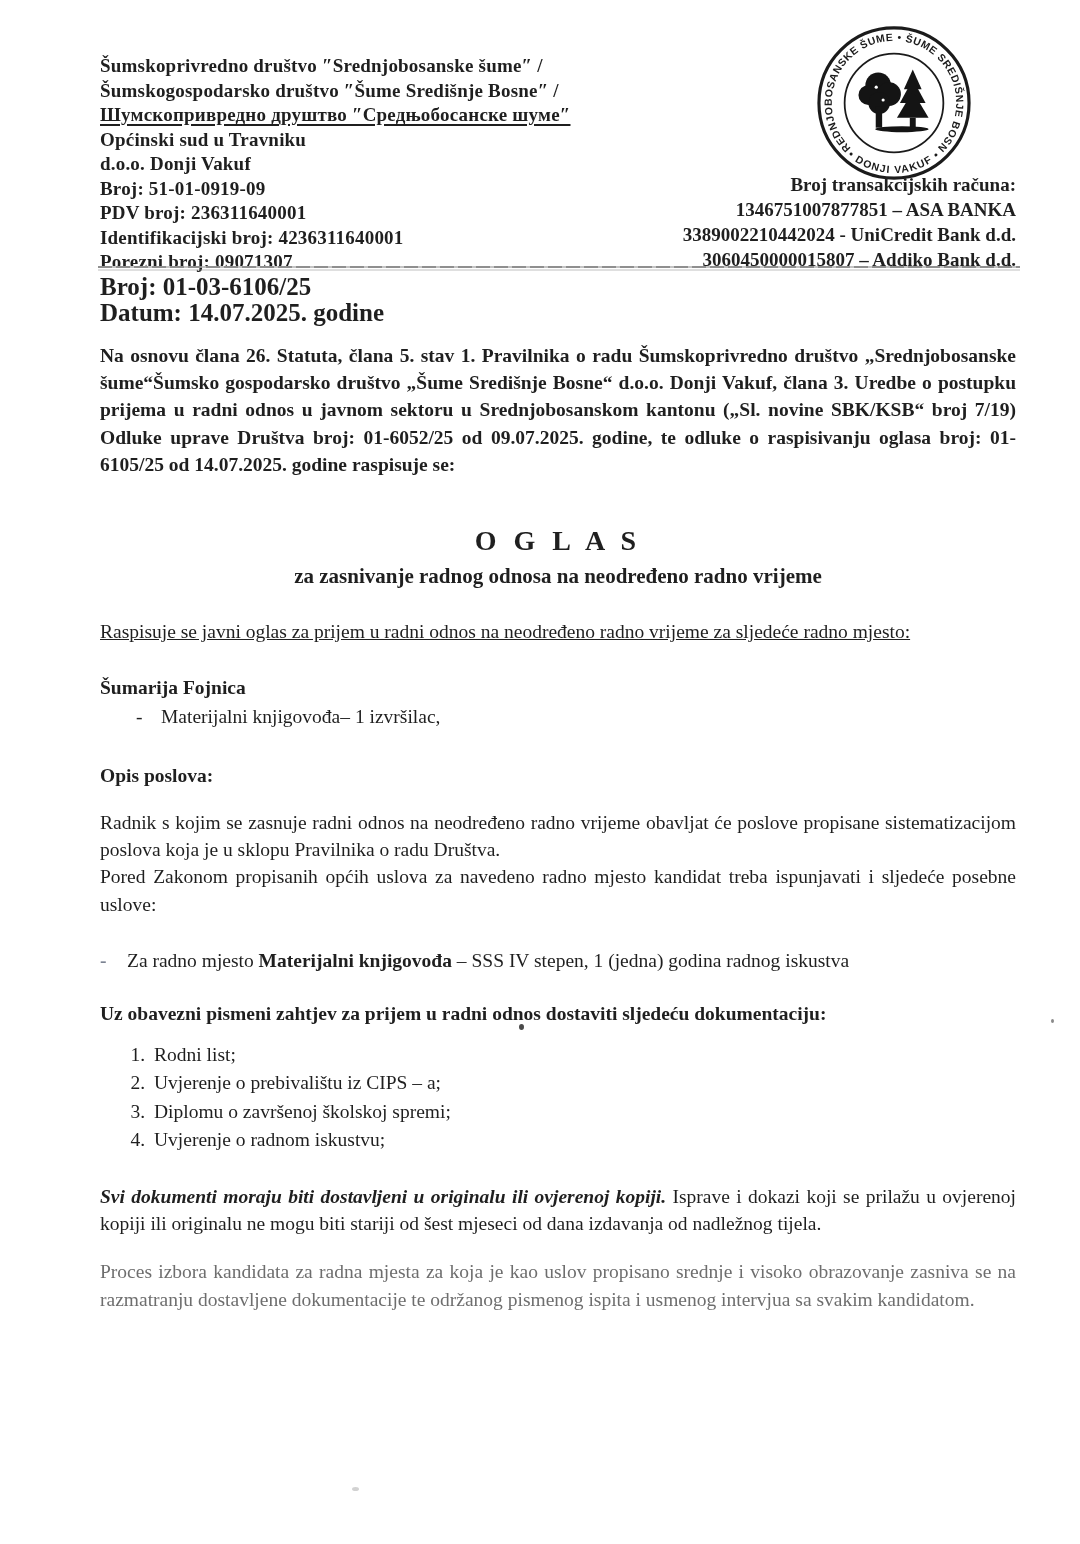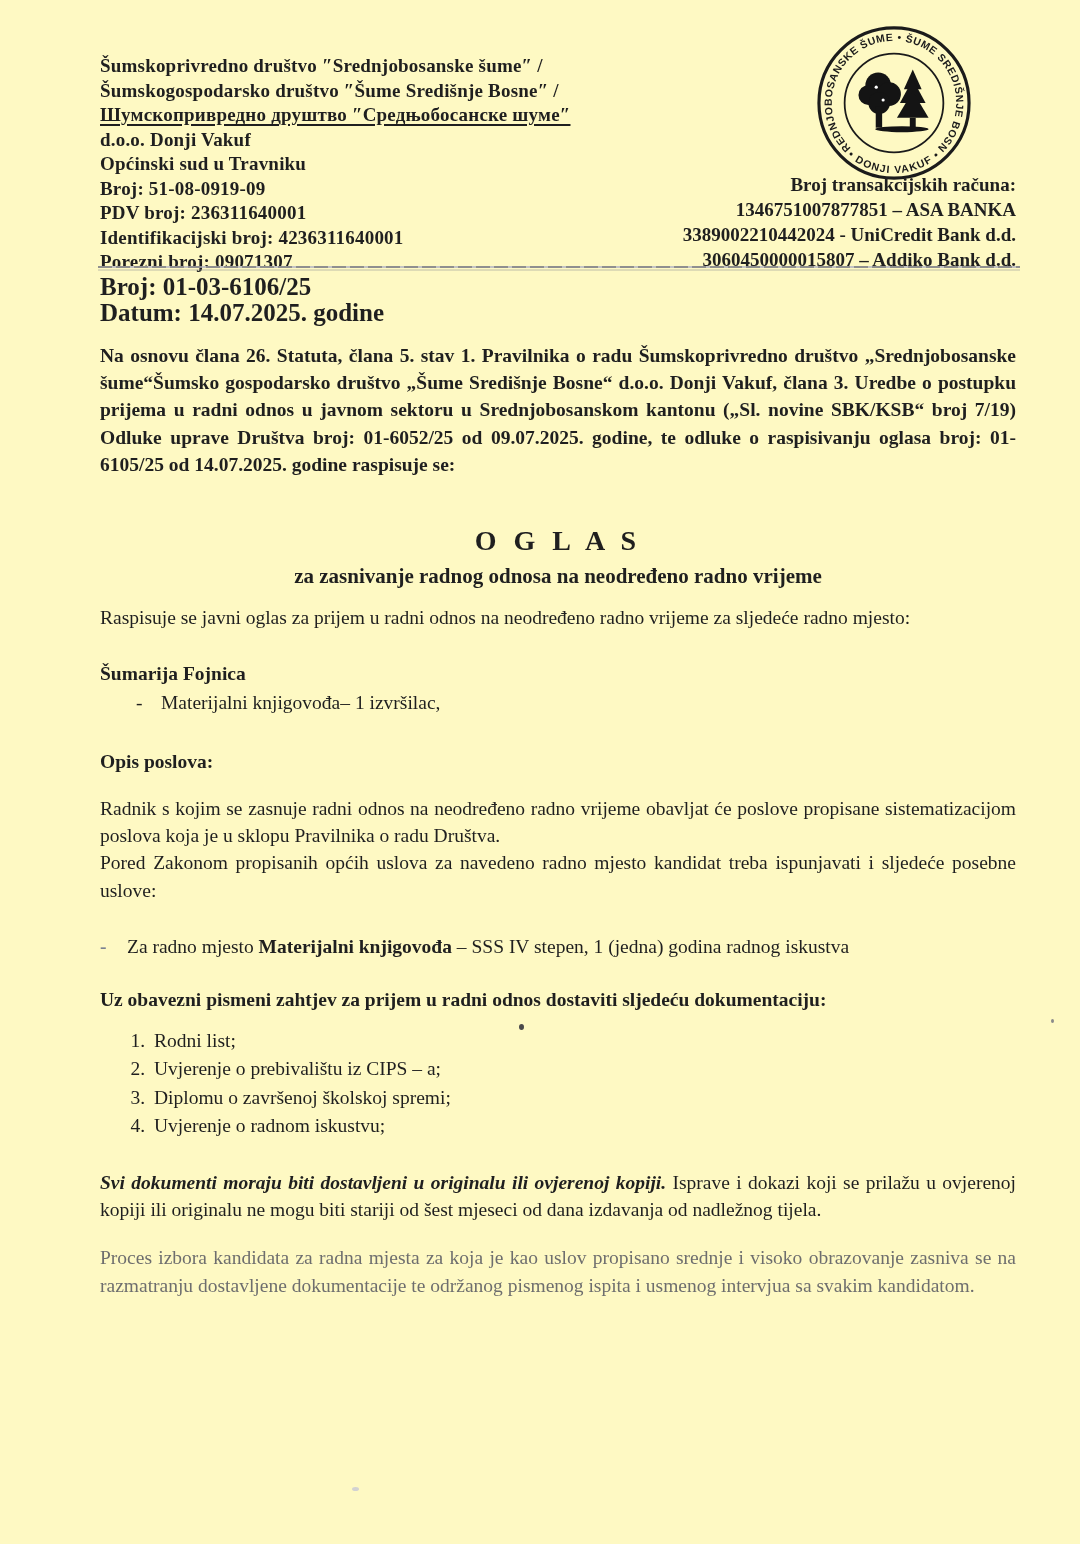--- a/index.html
+++ b/index.html
@@ -1,20 +1,20 @@
 <!DOCTYPE html>
 <html lang="bs"><head>
 <meta charset="utf-8">
 <style>
   html,body{margin:0;padding:0;background:#e8e8e8;}
   .page{
     position:relative;
     width:1080px;height:1544px;
     margin:0 auto;
-    background:#fef9c3;
+    background:#ffffff;
     font-family:"Liberation Serif", serif;
     color:#1f1f1f;
     overflow:hidden;
   }
   
   .header-left{
     position:absolute;left:100px;top:54px;
     font-weight:bold;font-size:19px;line-height:24.5px;
     letter-spacing:.2px;
   }
@@ -46,21 +46,21 @@
   }
   .justify{text-align:justify;}
   .intro{font-weight:bold;margin:0;}
   .doc-title{
     margin-top:46px;text-align:center;
     font-weight:bold;font-size:28px;letter-spacing:5px;line-height:34px;
   }
   .doc-subtitle{
     margin-top:5px;text-align:center;font-weight:bold;font-size:21px;
   }
-  .open-par{margin-top:14px;}
+  .open-par{margin-top:28px;text-decoration:underline;}
   .job-unit{margin-top:29px;font-weight:bold;}
   .job-line{display:flex;margin-top:1px;}
   .job-line .dash{width:25px;margin-left:36px;}
   .section-heading{margin-top:32px;font-weight:bold;}
   .desc-block{margin-top:20px;}
   .desc-block p{margin:0;}
   .req-line{display:flex;margin-top:29px;}
   .req-line .dash{width:27px;color:#7b8291;font-weight:bold;}
   .docs-heading{margin-top:26px;font-weight:bold;}
   ol.docs-list{
@@ -80,23 +80,23 @@
 </style>
 </head>
 <body>
 
 <div class="page">
 
   <div class="header-left">
     <div class="company-line">Šumskoprivredno društvo ″Srednjobosanske šume″ /</div>
     <div class="company-line">Šumskogospodarsko društvo ″Šume Središnje Bosne″ /</div>
     <div class="company-line cyrillic">Шумскопривредно друштво ″Средњобосанске шуме″</div>
+    <div>Općinski sud u Travniku</div>
     <div>d.o.o. Donji Vakuf</div>
-    <div>Općinski sud u Travniku</div>
-    <div>Broj: 51-08-0919-09</div>
+    <div>Broj: 51-01-0919-09</div>
     <div>PDV broj: 236311640001</div>
     <div>Identifikacijski broj: 4236311640001</div>
     <div>Porezni broj: 09071307</div>
   </div>
 
   <div class="logo-wrap">
     <svg width="158" height="158" viewBox="0 0 160 160">
       <circle cx="80" cy="80" r="76" fill="none" stroke="#1b1b1b" stroke-width="3.2"></circle>
       <circle cx="80" cy="80" r="50" fill="none" stroke="#1b1b1b" stroke-width="1.8"></circle>
       <defs>

